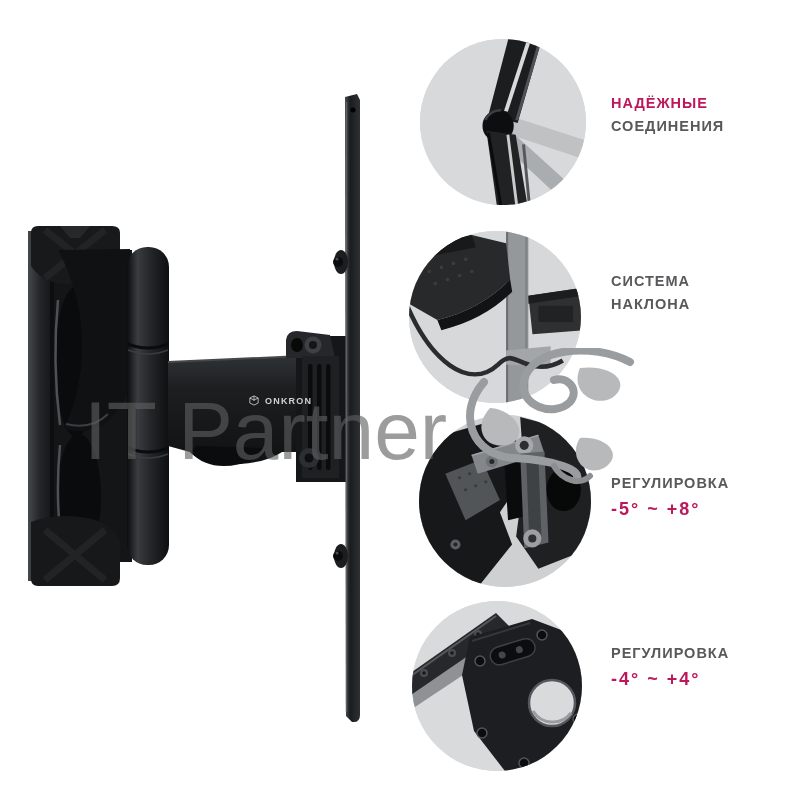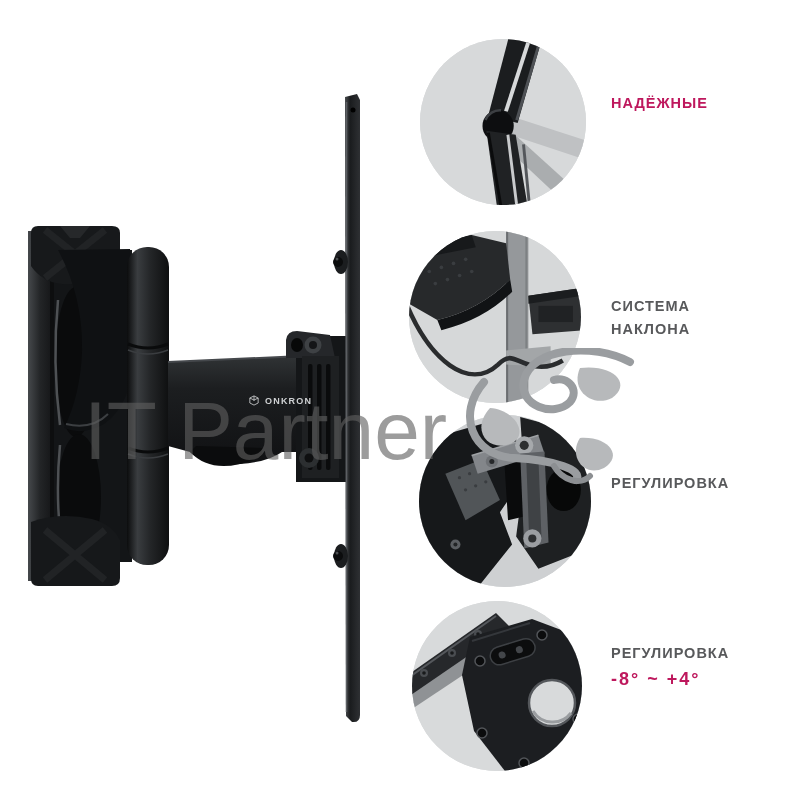--- a/index.html
+++ b/index.html
@@ -18,21 +18,21 @@
   .callout-circle{position:absolute;border-radius:50%;overflow:hidden;background:#d7d9da;}
   .callout-circle svg{width:100%;height:100%;display:block;}
   .c1{left:420px;top:39px;width:166px;height:166px;}
   .c2{left:409px;top:231px;width:172px;height:172px;}
   .c3{left:419px;top:415px;width:172px;height:172px;}
   .c4{left:412px;top:601px;width:170px;height:170px;}
 
   
   .feature-label{position:absolute;left:611px;width:185px;color:#58595b;
                  font-size:14.5px;font-weight:bold;letter-spacing:1px;line-height:23px;}
-  .l1{top:92px;}.l2{top:295px;}.l3{top:472px;}.l4{top:642px;}
+  .l1{top:92px;}.l2{top:270px;}.l3{top:472px;}.l4{top:642px;}
   .feature-label .line{white-space:nowrap;}
   .feature-label .accent{color:#be185d;}
   .feature-label .degrees{font-size:18px;letter-spacing:2px;line-height:24px;padding-top:2px;}
 
   
   .watermark-text{position:absolute;left:84px;top:384px;font-size:82px;font-weight:400;
                   color:rgba(95,95,95,0.62);letter-spacing:0;white-space:nowrap;pointer-events:none;}
   .watermark-logo{position:absolute;left:462px;top:348px;width:175px;height:138px;pointer-events:none;}
 </style>
 </head>
@@ -234,34 +234,36 @@
         <circle cx="112" cy="162" r="5"></circle>
           <circle cx="166" cy="118" r="5"></circle>
       </g>
       <circle cx="140" cy="102" r="23" fill="#d8dadb" stroke="#54575b" stroke-width="2.5"></circle>
       <path d="M121,110 A23,23 0 0,0 159,112" stroke="#9a9da0" stroke-width="3" fill="none"></path>
     </svg>
   </div>
 
   <div class="feature-label l1">
     <div class="line accent">НАДЁЖНЫЕ</div>
+    <div class="line">СОЕДИНЕНИЯ</div>
   </div>
 
   <div class="feature-label l2">
     <div class="line">СИСТЕМА</div>
     <div class="line">НАКЛОНА</div>
   </div>
 
   <div class="feature-label l3">
     <div class="line">РЕГУЛИРОВКА</div>
+    <div class="line accent degrees">-5° ~ +8°</div>
   </div>
 
   <div class="feature-label l4">
     <div class="line">РЕГУЛИРОВКА</div>
-    <div class="line accent degrees">-8° ~ +4°</div>
+    <div class="line accent degrees">-4° ~ +4°</div>
   </div>
 
   <div class="watermark-text">IT Partner</div>
   <svg class="watermark-logo" viewBox="0 0 175 138">
     <g fill="#b7b9bb">
       <path d="M118,20 C152,16 170,36 150,50 C130,60 108,42 118,20 Z"></path>
       <path d="M28,60 C8,82 26,104 48,96 C68,88 54,62 28,60 Z"></path>
       <path d="M118,90 C146,88 162,108 142,120 C122,130 106,108 118,90 Z"></path>
     </g>
     <g fill="none" stroke="#9a9da0" stroke-width="8" stroke-linecap="round">

